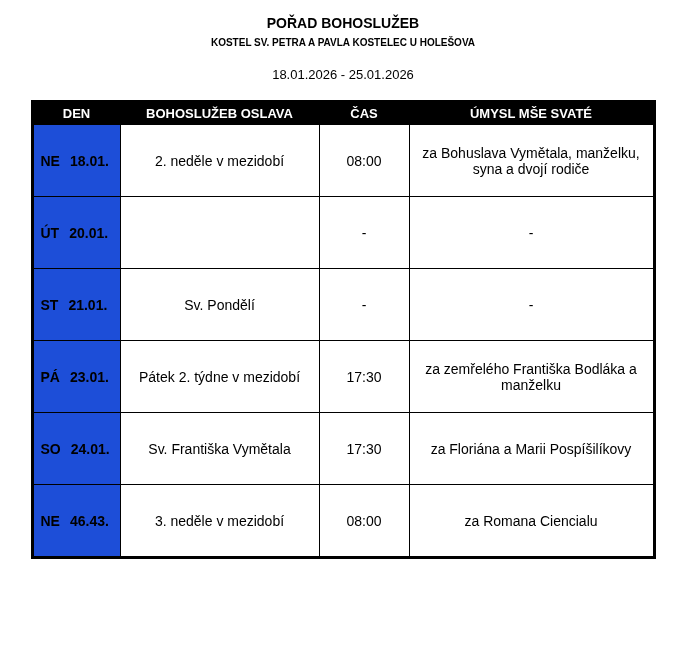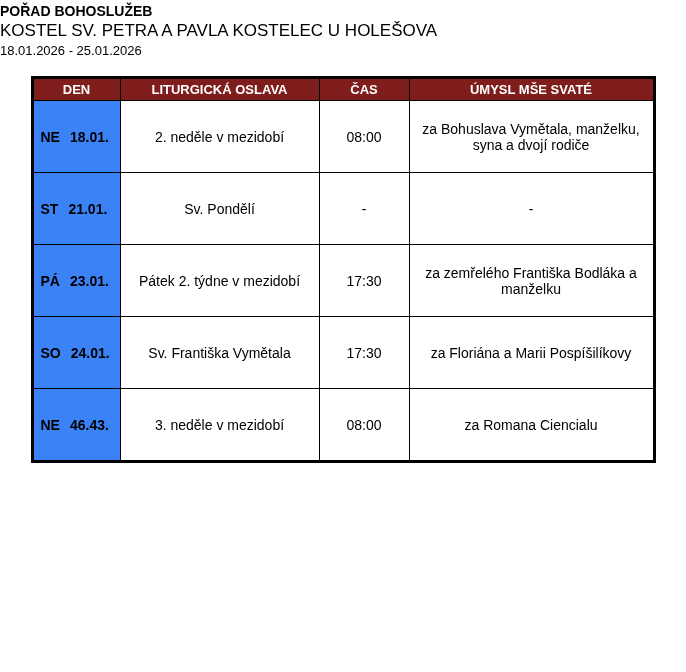--- a/index.html
+++ b/index.html
@@ -8,64 +8,66 @@
   }
   body {
     width: 686px;
     height: 672px;
     background: #ffffff;
     font-family: "Liberation Sans", sans-serif;
     color: #000000;
     overflow: hidden;
   }
   .doc-header {
-    padding-top: 1px;
+    text-align: center;
+    padding-top: 13px;
   }
   .doc-title {
     font-size: 14px;
     font-weight: bold;
     line-height: 20px;
   }
   .doc-subtitle {
-    font-size: 17px;
-    font-weight: normal;
+    font-size: 10px;
+    font-weight: bold;
     line-height: 20px;
   }
   .doc-daterange {
     font-size: 13px;
     line-height: 20px;
+    margin-top: 12px;
   }
   table.schedule {
     border-collapse: collapse;
     table-layout: fixed;
     width: 622px;
     margin: 15px auto 0 auto;
     border: 3px solid #000000;
   }
   .schedule th {
-    background: #7f1d1d;
+    background: #000000;
     color: #ffffff;
     border: 1px solid #000000;
     font-size: 13px;
     font-weight: bold;
     text-align: center;
     height: 19px;
     padding: 1px 2px;
   }
   .schedule td {
     border: 1px solid #000000;
     font-size: 14px;
     text-align: center;
     vertical-align: middle;
     height: 67px;
     padding: 2px 4px;
     word-wrap: break-word;
   }
   .schedule td.day-cell {
-    background: #3b82f6;
+    background: #1d4ed8;
     text-align: left;
     font-weight: bold;
     padding: 2px 3px 2px 7px;
   }
   .day-cell .date {
     margin-left: 10px;
   }
 </style>
 </head>
 <body>
@@ -79,34 +81,40 @@
 <table class="schedule">
   <colgroup>
     <col style="width:88px">
     <col style="width:199px">
     <col style="width:90px">
     <col style="width:245px">
   </colgroup>
   <thead>
     <tr>
       <th>DEN</th>
-      <th>LITURGICKÁ OSLAVA</th>
+      <th>BOHOSLUŽEB OSLAVA</th>
       <th>ČAS</th>
       <th>ÚMYSL MŠE SVATÉ</th>
     </tr>
   </thead>
   <tbody id="schedule-body">
   <tr>
     <td class="day-cell"><span>NE</span><span class="date">18.01.</span></td>
     <td>2. neděle v mezidobí</td>
     <td>08:00</td>
     <td>za Bohuslava Vymětala, manželku, syna a dvojí rodiče</td>
   </tr>
 
 
+  <tr>
+    <td class="day-cell"><span>ÚT</span><span class="date">20.01.</span></td>
+    <td></td>
+    <td>-</td>
+    <td>-</td>
+  </tr>
 
   <tr>
     <td class="day-cell"><span>ST</span><span class="date">21.01.</span></td>
     <td>Sv. Pondělí</td>
     <td>-</td>
     <td>-</td>
   </tr>
 
 
   <tr>

